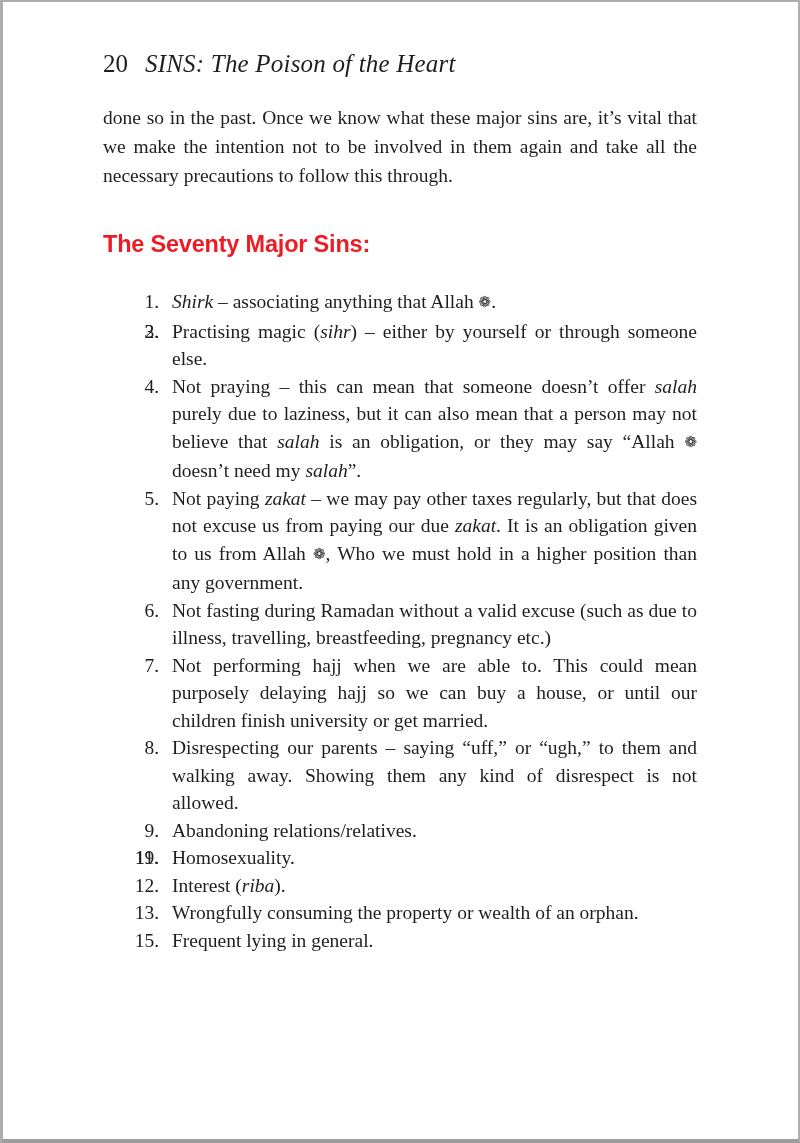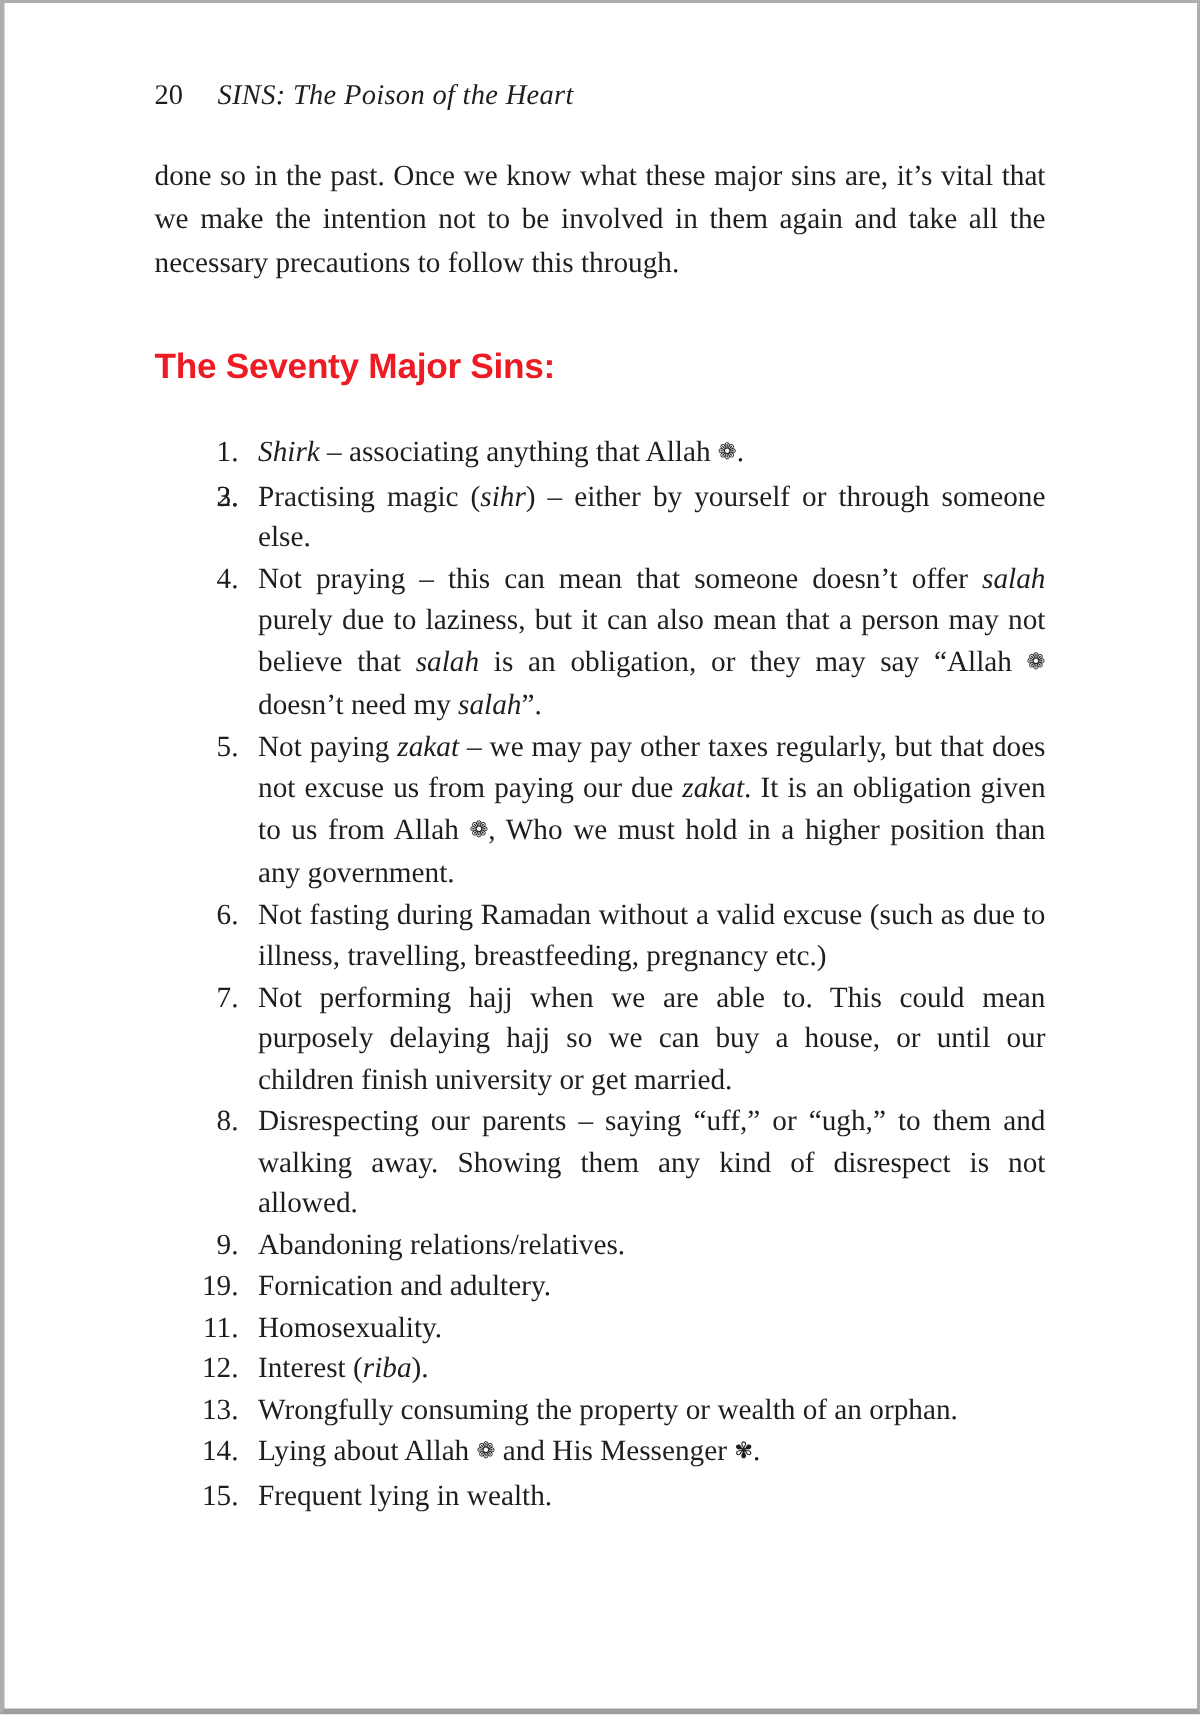--- a/index.html
+++ b/index.html
@@ -17,21 +17,21 @@
     border-left-width: 3px;
     border-bottom: 4px solid #9d9d9d;
     padding: 50px 101px 0 100px;
     font-family: "Liberation Serif", "DejaVu Serif", serif;
     color: #1e1e1e;
     overflow: hidden;
   }
   .running-header {
     display: flex;
     align-items: baseline;
-    font-size: 19px;
+    font-size: 25px;
     line-height: 24px;
   }
   .page-number {
     min-width: 42px;
   }
   .book-title {
     font-style: italic;
     letter-spacing: 0.2px;
   }
   .intro-paragraph {
@@ -90,21 +90,20 @@
   <div class="sins-list">
       <div class="sin-item"><span class="num">1.</span><span class="txt"><em>Shirk</em><span> – associating anything that Allah </span><span class="honorific">❁</span><span>.</span></span></div>
       <div class="sin-item"><span class="num">2.</span></div>
       <div class="sin-item"><span class="num">3.</span><span class="txt"><span>Practising magic (</span><em>sihr</em><span>) – either by yourself or through someone else.</span></span></div>
       <div class="sin-item"><span class="num">4.</span><span class="txt"><span>Not praying – this can mean that someone doesn’t offer </span><em>salah</em><span> purely due to laziness, but it can also mean that a person may not believe that </span><em>salah</em><span> is an obligation, or they may say “Allah </span><span class="honorific">❁</span><span> doesn’t need my </span><em>salah</em><span>”.</span></span></div>
       <div class="sin-item"><span class="num">5.</span><span class="txt"><span>Not paying </span><em>zakat</em><span> – we may pay other taxes regularly, but that does not excuse us from paying our due </span><em>zakat</em><span>. It is an obligation given to us from Allah </span><span class="honorific">❁</span><span>, Who we must hold in a higher position than any government.</span></span></div>
       <div class="sin-item"><span class="num">6.</span><span class="txt"><span>Not fasting during Ramadan without a valid excuse (such as due to illness, travelling, breastfeeding, pregnancy etc.)</span></span></div>
       <div class="sin-item"><span class="num">7.</span><span class="txt"><span>Not performing hajj when we are able to. This could mean purposely delaying hajj so we can buy a house, or until our children finish university or get married.</span></span></div>
       <div class="sin-item"><span class="num">8.</span><span class="txt"><span>Disrespecting our parents – saying “uff,” or “ugh,” to them and walking away. Showing them any kind of disrespect is not allowed.</span></span></div>
       <div class="sin-item"><span class="num">9.</span><span class="txt"><span>Abandoning relations/relatives.</span></span></div>
-      <div class="sin-item"><span class="num">19.</span><span class="txt"><span>Fornication and adultery.</span></span></div>
+      <div class="sin-item"><span class="num">19.</span></div>
       <div class="sin-item"><span class="num">11.</span><span class="txt"><span>Homosexuality.</span></span></div>
       <div class="sin-item"><span class="num">12.</span><span class="txt"><span>Interest (</span><em>riba</em><span>).</span></span></div>
       <div class="sin-item"><span class="num">13.</span><span class="txt"><span>Wrongfully consuming the property or wealth of an orphan.</span></span></div>
-      <div class="sin-item"><span class="num">14.</span><span class="txt"><span>Lying about Allah </span><span class="honorific">❁</span><span> and His Messenger </span><span class="honorific">✾</span><span>.</span></span></div>
-      <div class="sin-item"><span class="num">15.</span><span class="txt"><span>Frequent lying in wealth.</span></span></div>
+      <div class="sin-item"><span class="num">15.</span><span class="txt"><span>Frequent lying in general.</span></span></div>
     </div>
 
 </div>
 
 </body></html>

